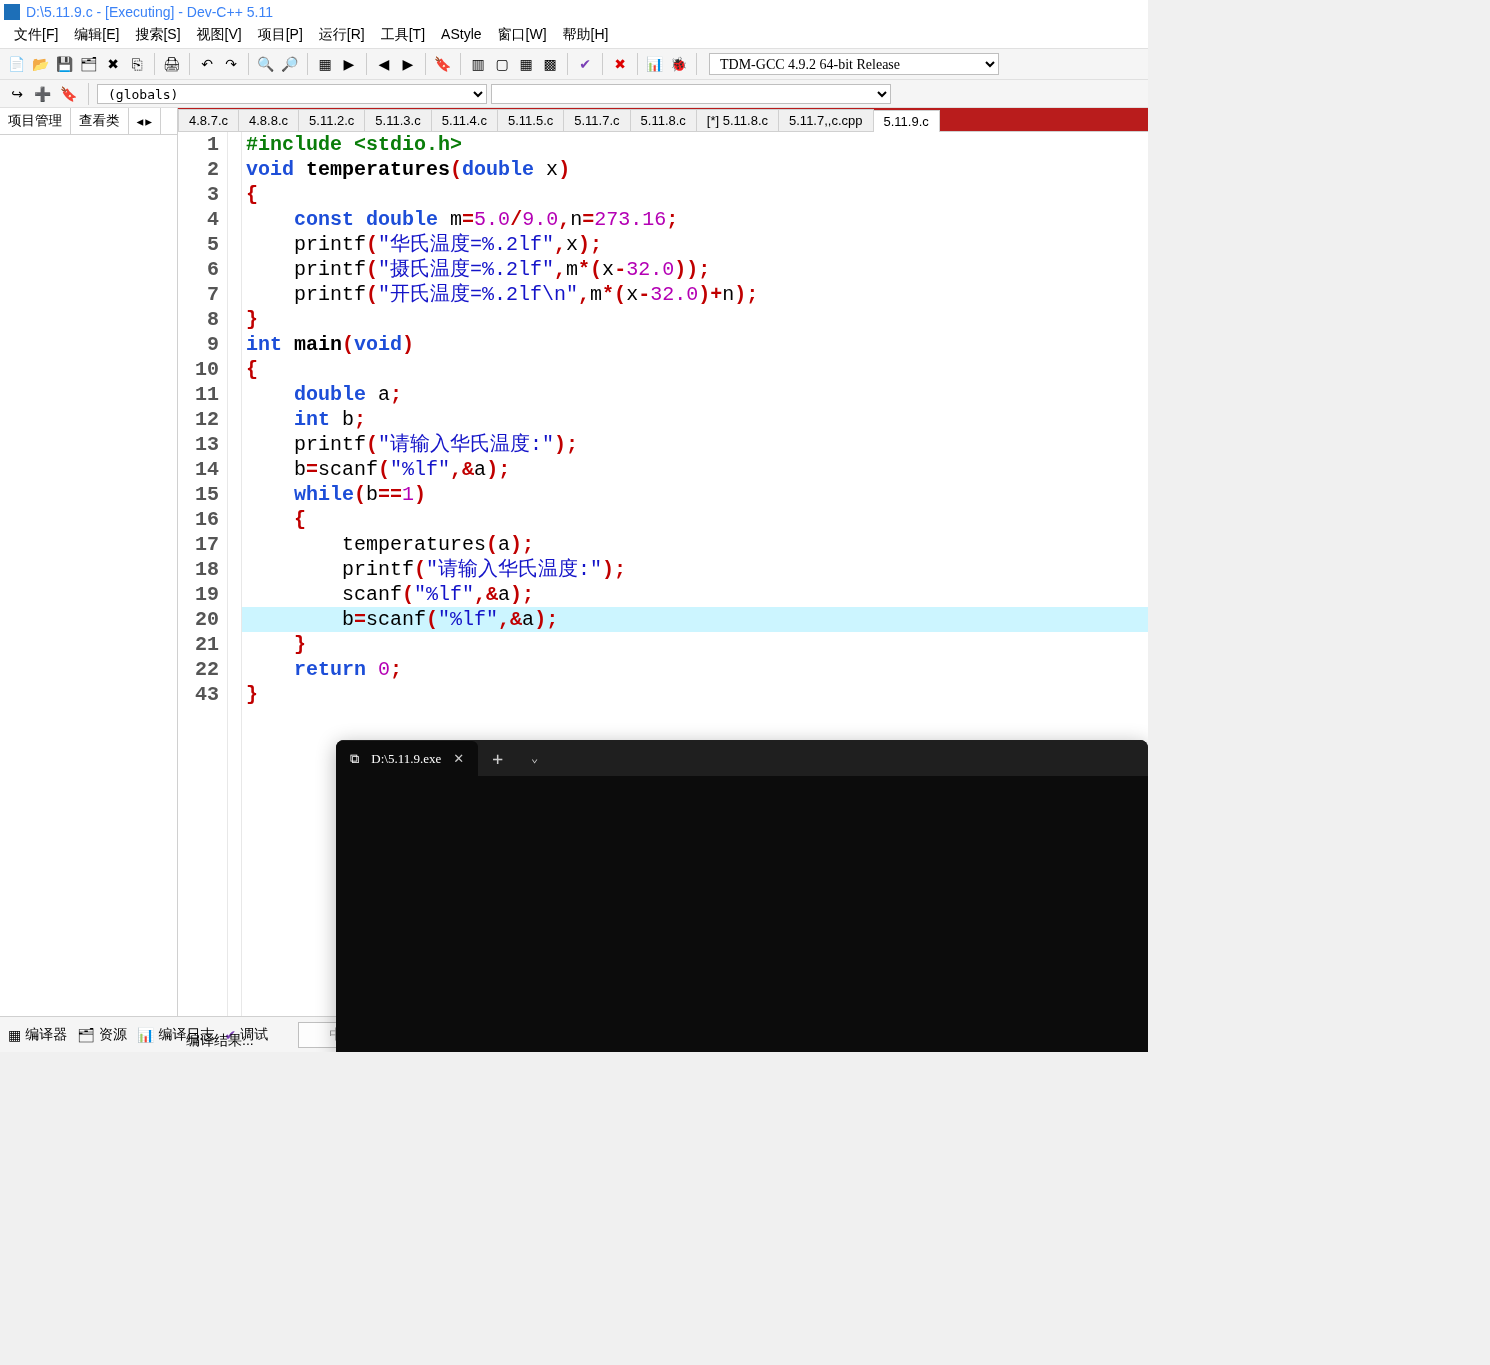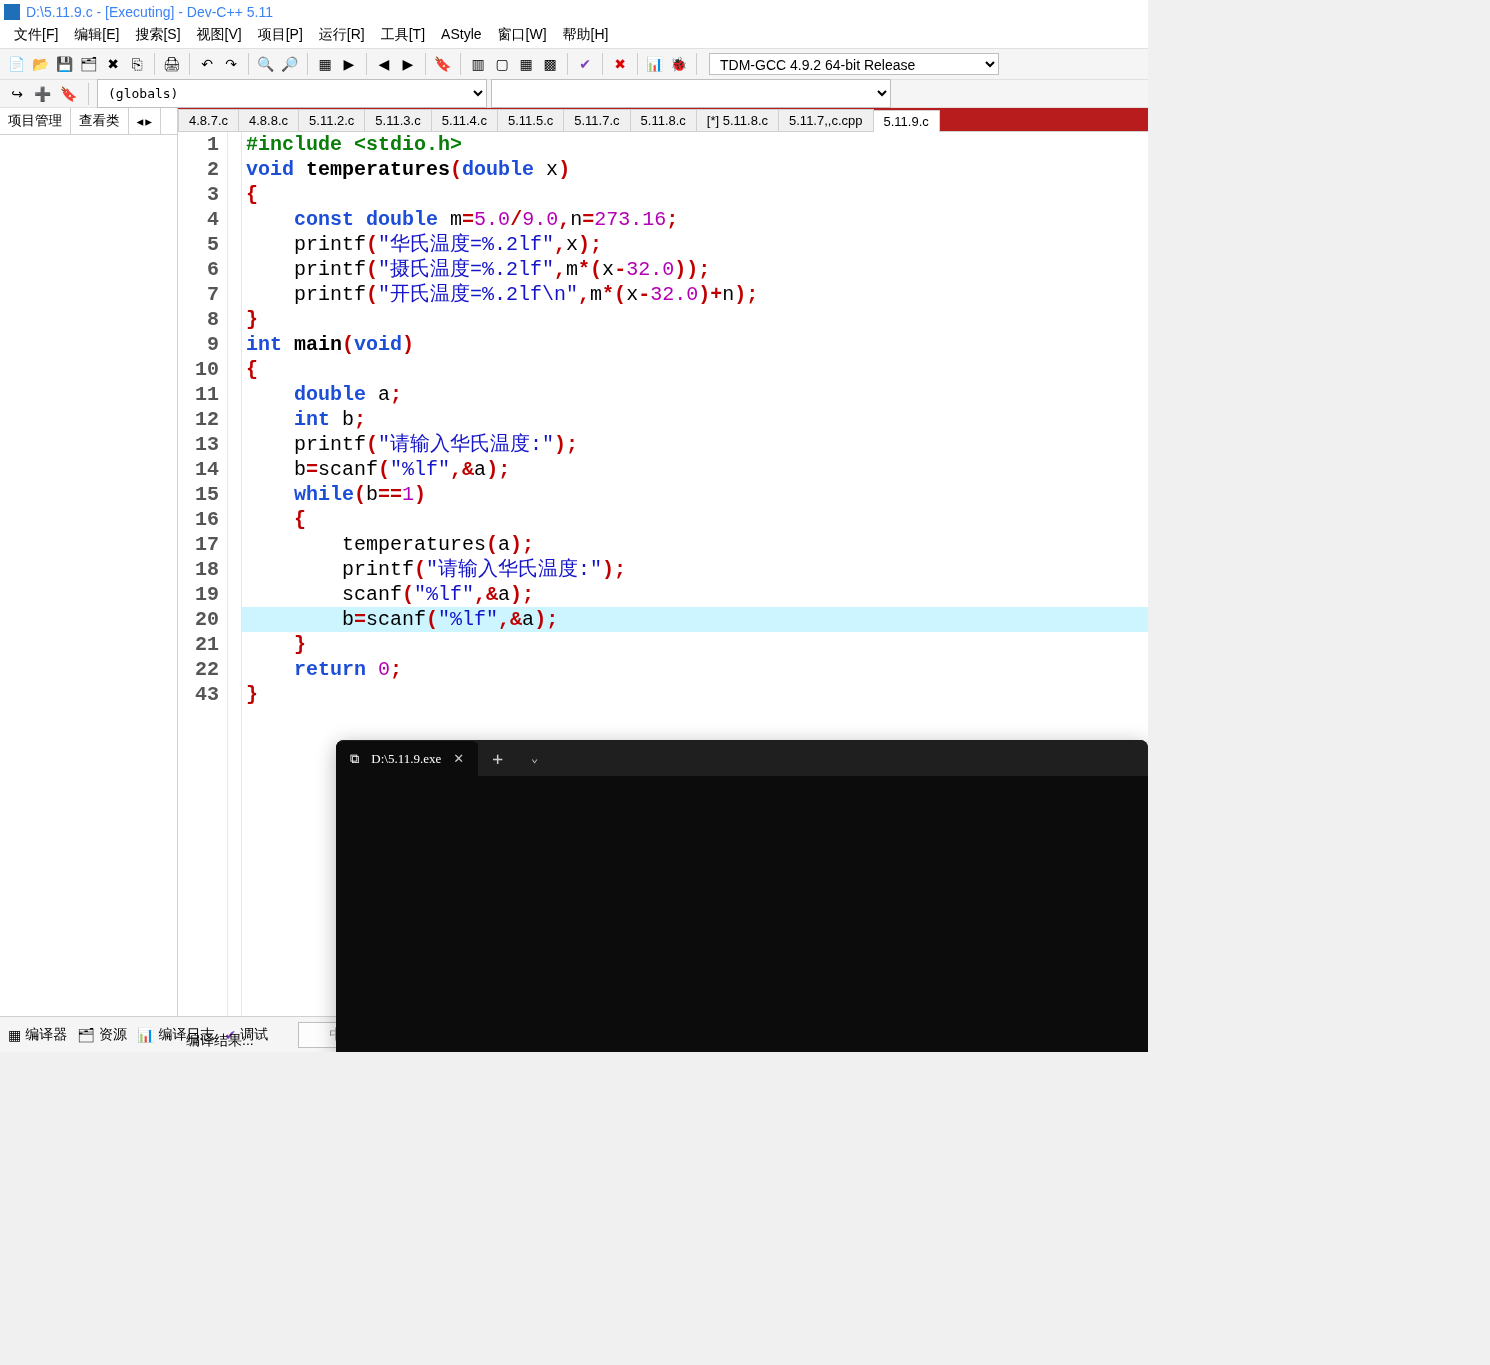--- a/index.html
+++ b/index.html
@@ -5,23 +5,23 @@
   * { margin:0; padding:0; box-sizing:border-box; }
   body { font-family: "Segoe UI", "Microsoft YaHei", sans-serif; font-size:12px; background:#f0f0f0; width:1148px; height:1052px; overflow:hidden; position:relative; }
   .titlebar { height:24px; background:#fff; display:flex; align-items:center; padding:0 4px; gap:6px; }
   .titlebar .app-icon { width:16px; height:16px; background:#1d6fb8; display:inline-block; }
   .titlebar .title { color:#3b82f6; font-size:14px; }
   .menubar { height:24px; background:#fff; display:flex; align-items:flex-start; gap:4px; padding:0 8px; font-size:14px; }
   .menubar .item { padding:2px 6px; cursor:default; }
   .toolbar { height:32px; background:#f5f5f5; border-top:1px solid #e0e0e0; border-bottom:1px solid #e0e0e0; display:flex; align-items:center; padding:0 6px; gap:2px; }
   .tb { width:22px; height:22px; border:1px solid transparent; display:inline-flex; align-items:center; justify-content:center; font-size:14px; }
   .sep { width:1px; height:22px; background:#ccc; margin:0 4px; }
-  .compiler-sel { margin-left:6px; background:#fff; border:1px solid #bfbfbf; height:22px; font-family:Liberation Sans, sans-serif; font-size:14px; padding:2px 20px 2px 6px; min-width:290px; }
+  .compiler-sel { margin-left:6px; background:#fff; border:1px solid #bfbfbf; height:22px; font-family:Liberation Serif, serif; font-size:14px; padding:2px 20px 2px 6px; min-width:290px; }
   .secondbar { height:28px; background:#f5f5f5; border-bottom:1px solid #e0e0e0; display:flex; align-items:center; gap:4px; padding:0 6px; }
-  .secondbar .combo { background:#fff; border:1px solid #bfbfbf; height:29px; font-family:monospace; font-size:13px; padding:1px 6px; }
+  .secondbar .combo { background:#fff; border:1px solid #bfbfbf; height:20px; font-family:monospace; font-size:13px; padding:1px 6px; }
   .main { display:flex; height:calc(100% - 24px - 24px - 32px - 28px - 36px); }
   .sidebar { width:178px; background:#fff; border-right:1px solid #d0d0d0; }
   .side-tabs { display:flex; border-bottom:1px solid #d0d0d0; font-size:13.5px; }
   .side-tab { padding:4px 8px; border-right:1px solid #d0d0d0; }
   .side-tab.active { background:#fff; }
   .side-tab.tools { display:flex; gap:2px; align-items:center; }
   .editor { flex:1; display:flex; flex-direction:column; background:#fff; overflow:hidden; }
   .tabstrip { height:24px; display:flex; align-items:flex-end; border-bottom:1px solid #d0d0d0; font-size:13px; background:#b91c1c; }
   .tab { padding:3px 10px; border:1px solid #d0d0d0; border-bottom:none; background:#f0f0f0; margin-right:-1px; cursor:default; white-space:nowrap; }
   .tab.active { background:#fff; position:relative; top:1px; }

